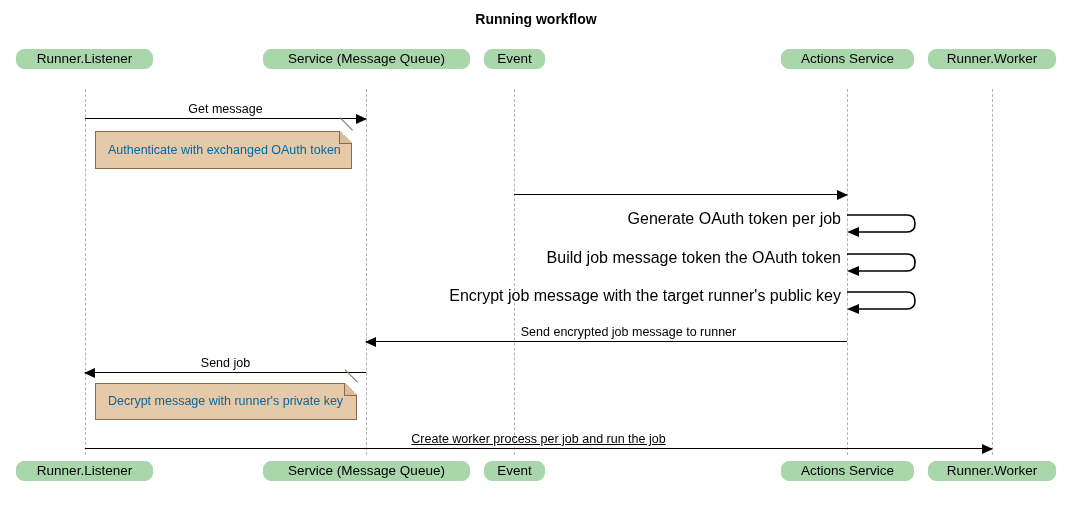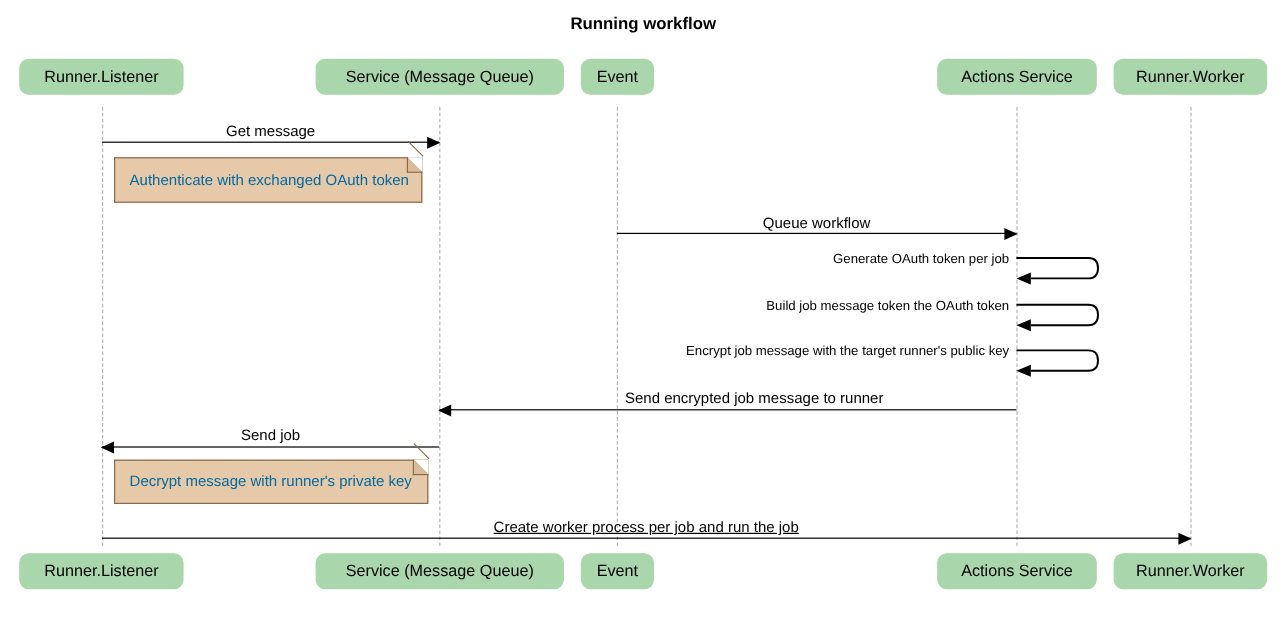--- a/index.html
+++ b/index.html
@@ -33,21 +33,21 @@
   .lifeline {
     position: absolute;
     width: 0;
     border-left: 1px dashed #b4b4b4;
     top: 89px;
     height: 366px;
   }
   
   .participant {
     position: absolute;
-    height: 30px;
+    height: 20px;
     background: #a9d7ab;
     border: 1px solid #a9d7ab;
     border-radius: 8px;
     display: flex;
     align-items: center;
     justify-content: center;
     box-sizing: border-box;
   }
   .participant span {
     font-size: 13.5px;
@@ -89,21 +89,21 @@
   
   .selfloop {
     position: absolute;
   }
   .selfloop svg {
     display: block;
     overflow: visible;
   }
   .self-label {
     position: absolute;
-    font-size: 11px;
+    font-size: 16px;
     color: #000000;
     white-space: nowrap;
     line-height: 1;
     text-align: right;
   }
   
   .note {
     position: absolute;
     background: #e6c9a8;
     border: 1px solid #8a6a4b;
@@ -173,21 +173,20 @@
   <div class="msg-label" style="left:85px; top:103px; width:281px; text-align:center;">Get message</div>
   <div class="msg" style="left:85px; top:118px; width:281px;">
     <div class="arrowhead right"></div>
   </div>
 
   <div class="note" style="left:95px; top:131px; width:257px; height:38px;">
     <div class="note-text">Authenticate with exchanged OAuth token</div>
     <div class="fold"></div>
   </div>
 
-  <div class="msg-label" style="left:514px; top:180px; width:333px; text-align:center;">Queue workflow</div>
   <div class="msg" style="left:514px; top:194px; width:333px;">
     <div class="arrowhead right"></div>
   </div>
 
   <div class="self-label" style="left:447px; top:211px; width:394px;">Generate OAuth token per job</div>
   <div class="selfloop" style="left:847px; top:208px;">
     <svg width="80" height="30" viewBox="0 0 80 30">
       <path d="M0,7 L60,7 Q68,7 68,15.5 Q68,24 60,24 L12,24" fill="none" stroke="#000000" stroke-width="1.6"></path>
       <polygon points="12,19 0,24 12,29" fill="#000000"></polygon>
     </svg>

